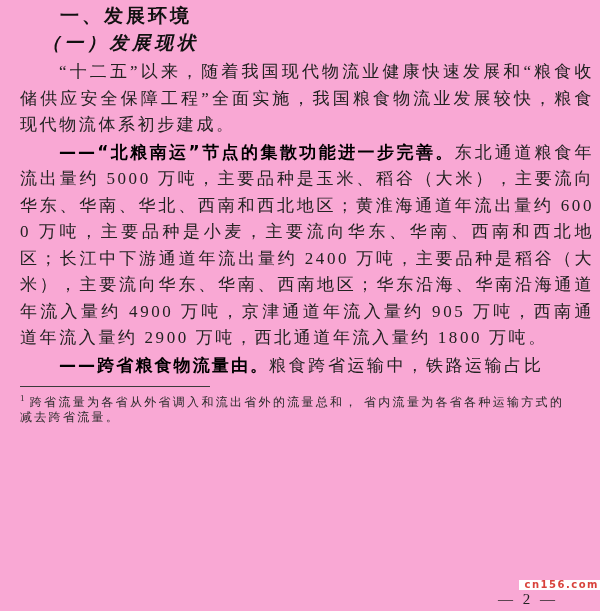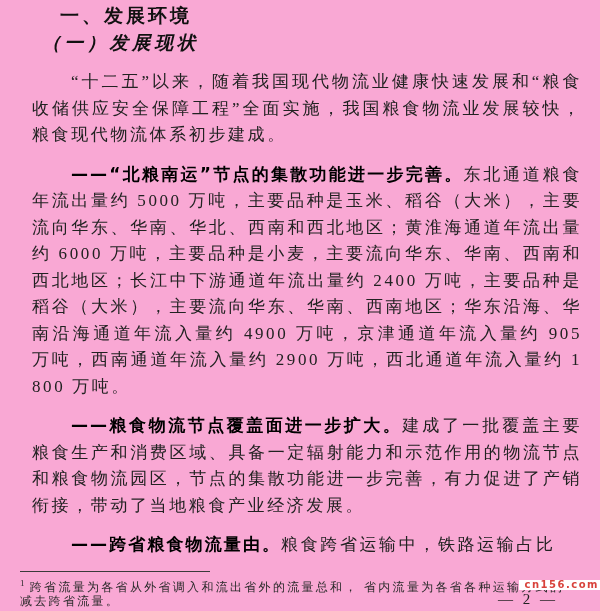--- a/index.html
+++ b/index.html
@@ -13,21 +13,21 @@
     margin:0;font-family:"DejaVu Sans","Liberation Sans",sans-serif;
     font-weight:bold;font-size:19px;line-height:27px;
     text-indent:40px;letter-spacing:3px;color:#111;
   }
   h2.h2{
     margin:0 0 2px 0;font-family:"Liberation Serif","DejaVu Serif",serif;
     font-weight:bold;font-style:italic;font-size:18.5px;line-height:28px;
     text-indent:22px;letter-spacing:4px;color:#111;
   }
   p.body{
-    margin:12px;font-size:17px;line-height:26.5px;letter-spacing:2.6px;
+    margin:0;font-size:17px;line-height:26.5px;letter-spacing:2.6px;
     text-align:justify;text-indent:39px;word-break:break-all;color:#222;
   }
   .lead{
     font-weight:bold;color:#000;
     font-family:"DejaVu Sans","Liberation Sans",sans-serif;
     letter-spacing:2.1px;
   }
   sup.fnref{font-size:11px;line-height:0;letter-spacing:0;}
   .fn-rule{
     border:none;border-top:1.5px solid #3a3a3a;width:190px;
@@ -65,21 +65,20 @@
   <div class="content">
 
     <h1 class="h1">一、发展环境</h1>
     <h2 class="h2">（一）发展现状</h2>
 
     <p class="body"><span>“十二五”以来，随着我国现代物流业健康快速发展和“粮食收储供应安全保障工程”全面实施，我国粮食物流业发展较快，粮食现代物流体系初步建成。</span></p>
 
 
     <p class="body"><span class="lead">——“北粮南运”节点的集散功能进一步完善。</span><span>东北通道粮食年流出量约 5000 万吨，主要品种是玉米、稻谷（大米），主要流向华东、华南、华北、西南和西北地区；黄淮海通道年流出量约 6000 万吨，主要品种是小麦，主要流向华东、华南、西南和西北地区；长江中下游通道年流出量约 2400 万吨，主要品种是稻谷（大米），主要流向华东、华南、西南地区；华东沿海、华南沿海通道年流入量约 4900 万吨，京津通道年流入量约 905 万吨，西南通道年流入量约 2900 万吨，西北通道年流入量约 1800 万吨。</span></p>
 
-    <p class="body"><span class="lead">——粮食物流节点覆盖面进一步扩大。</span><span>建成了一批覆盖主要粮食生产和消费区域、具备一定辐射能力和示范作用的物流节点和粮食物流园区，节点的集散功能进一步完善，有力促进了产销衔接，带动了当地粮食产业经济发展。</span></p>
 
     <p class="body"><span class="lead">——跨省粮食物流量由。</span><span>粮食跨省运输中，铁路运输占比</span></p>
 
     <hr class="fn-rule">
 
     <p class="footnote"><sup>1</sup> <span>跨省流量为各省从外省调入和流出省外的流量总和， 省内流量为各省各种运输方式的</span><br><span>减去跨省流量。</span></p>
 
   </div>
 
   <div class="watermark">

